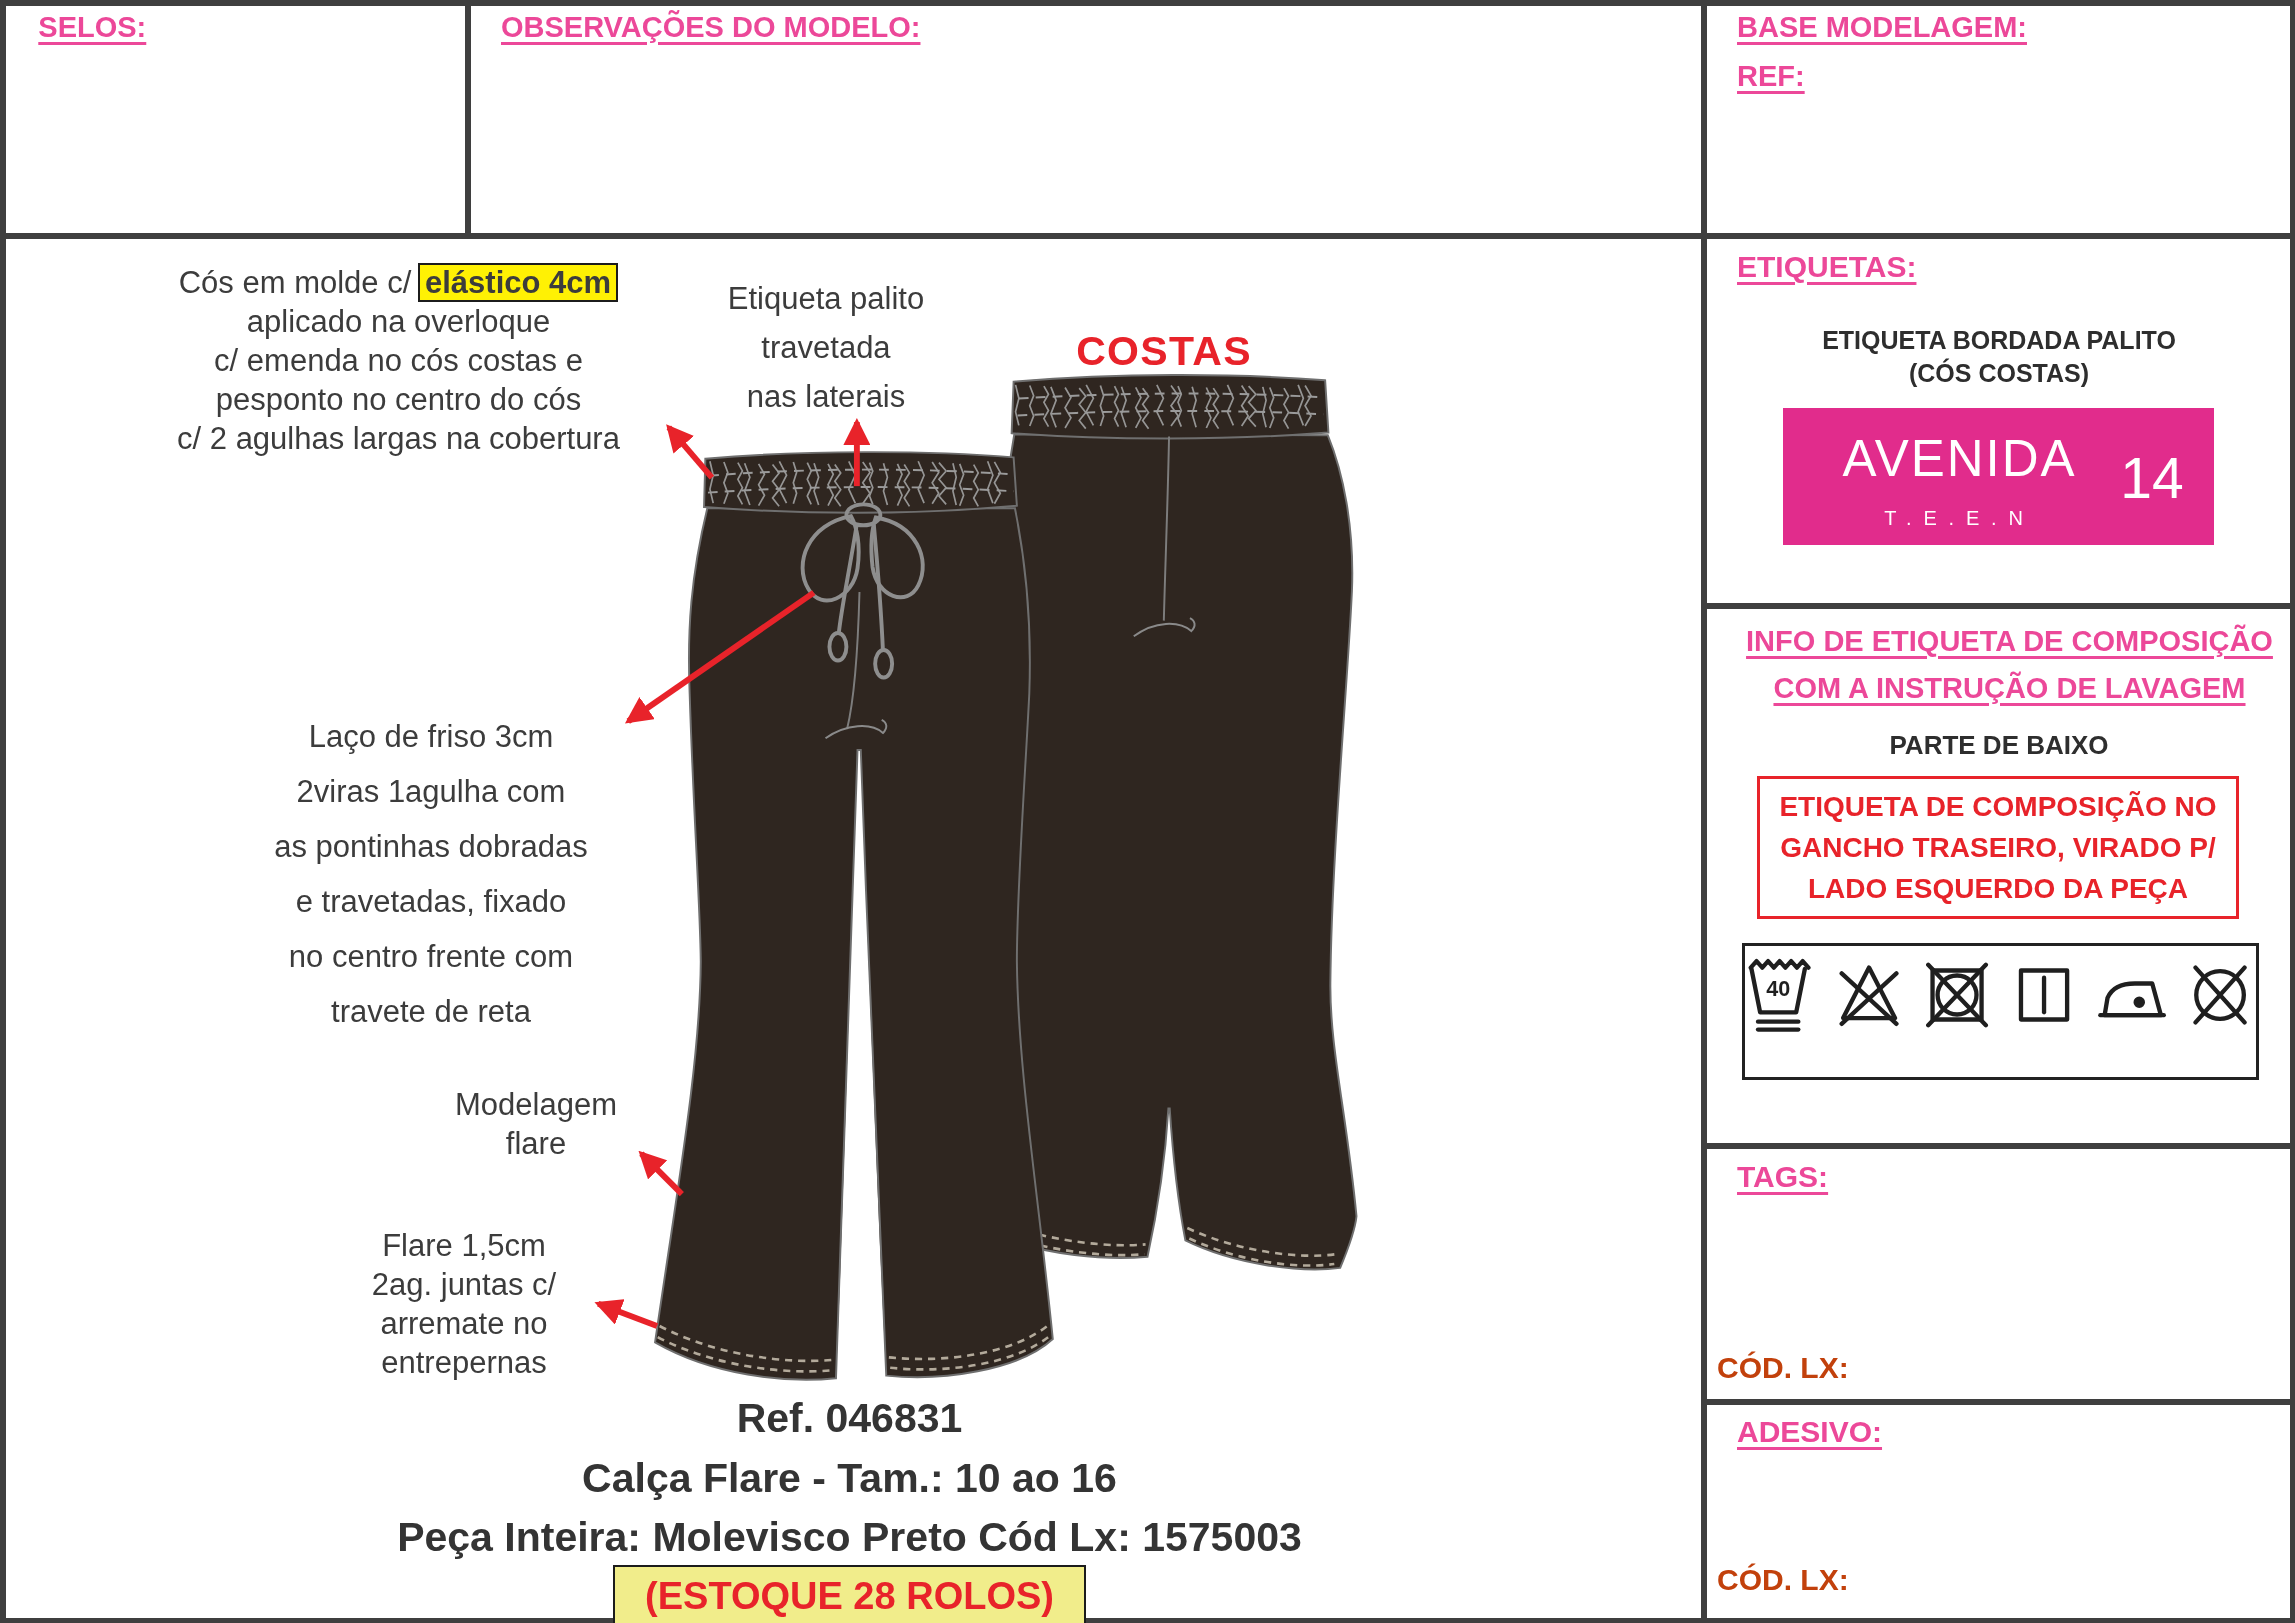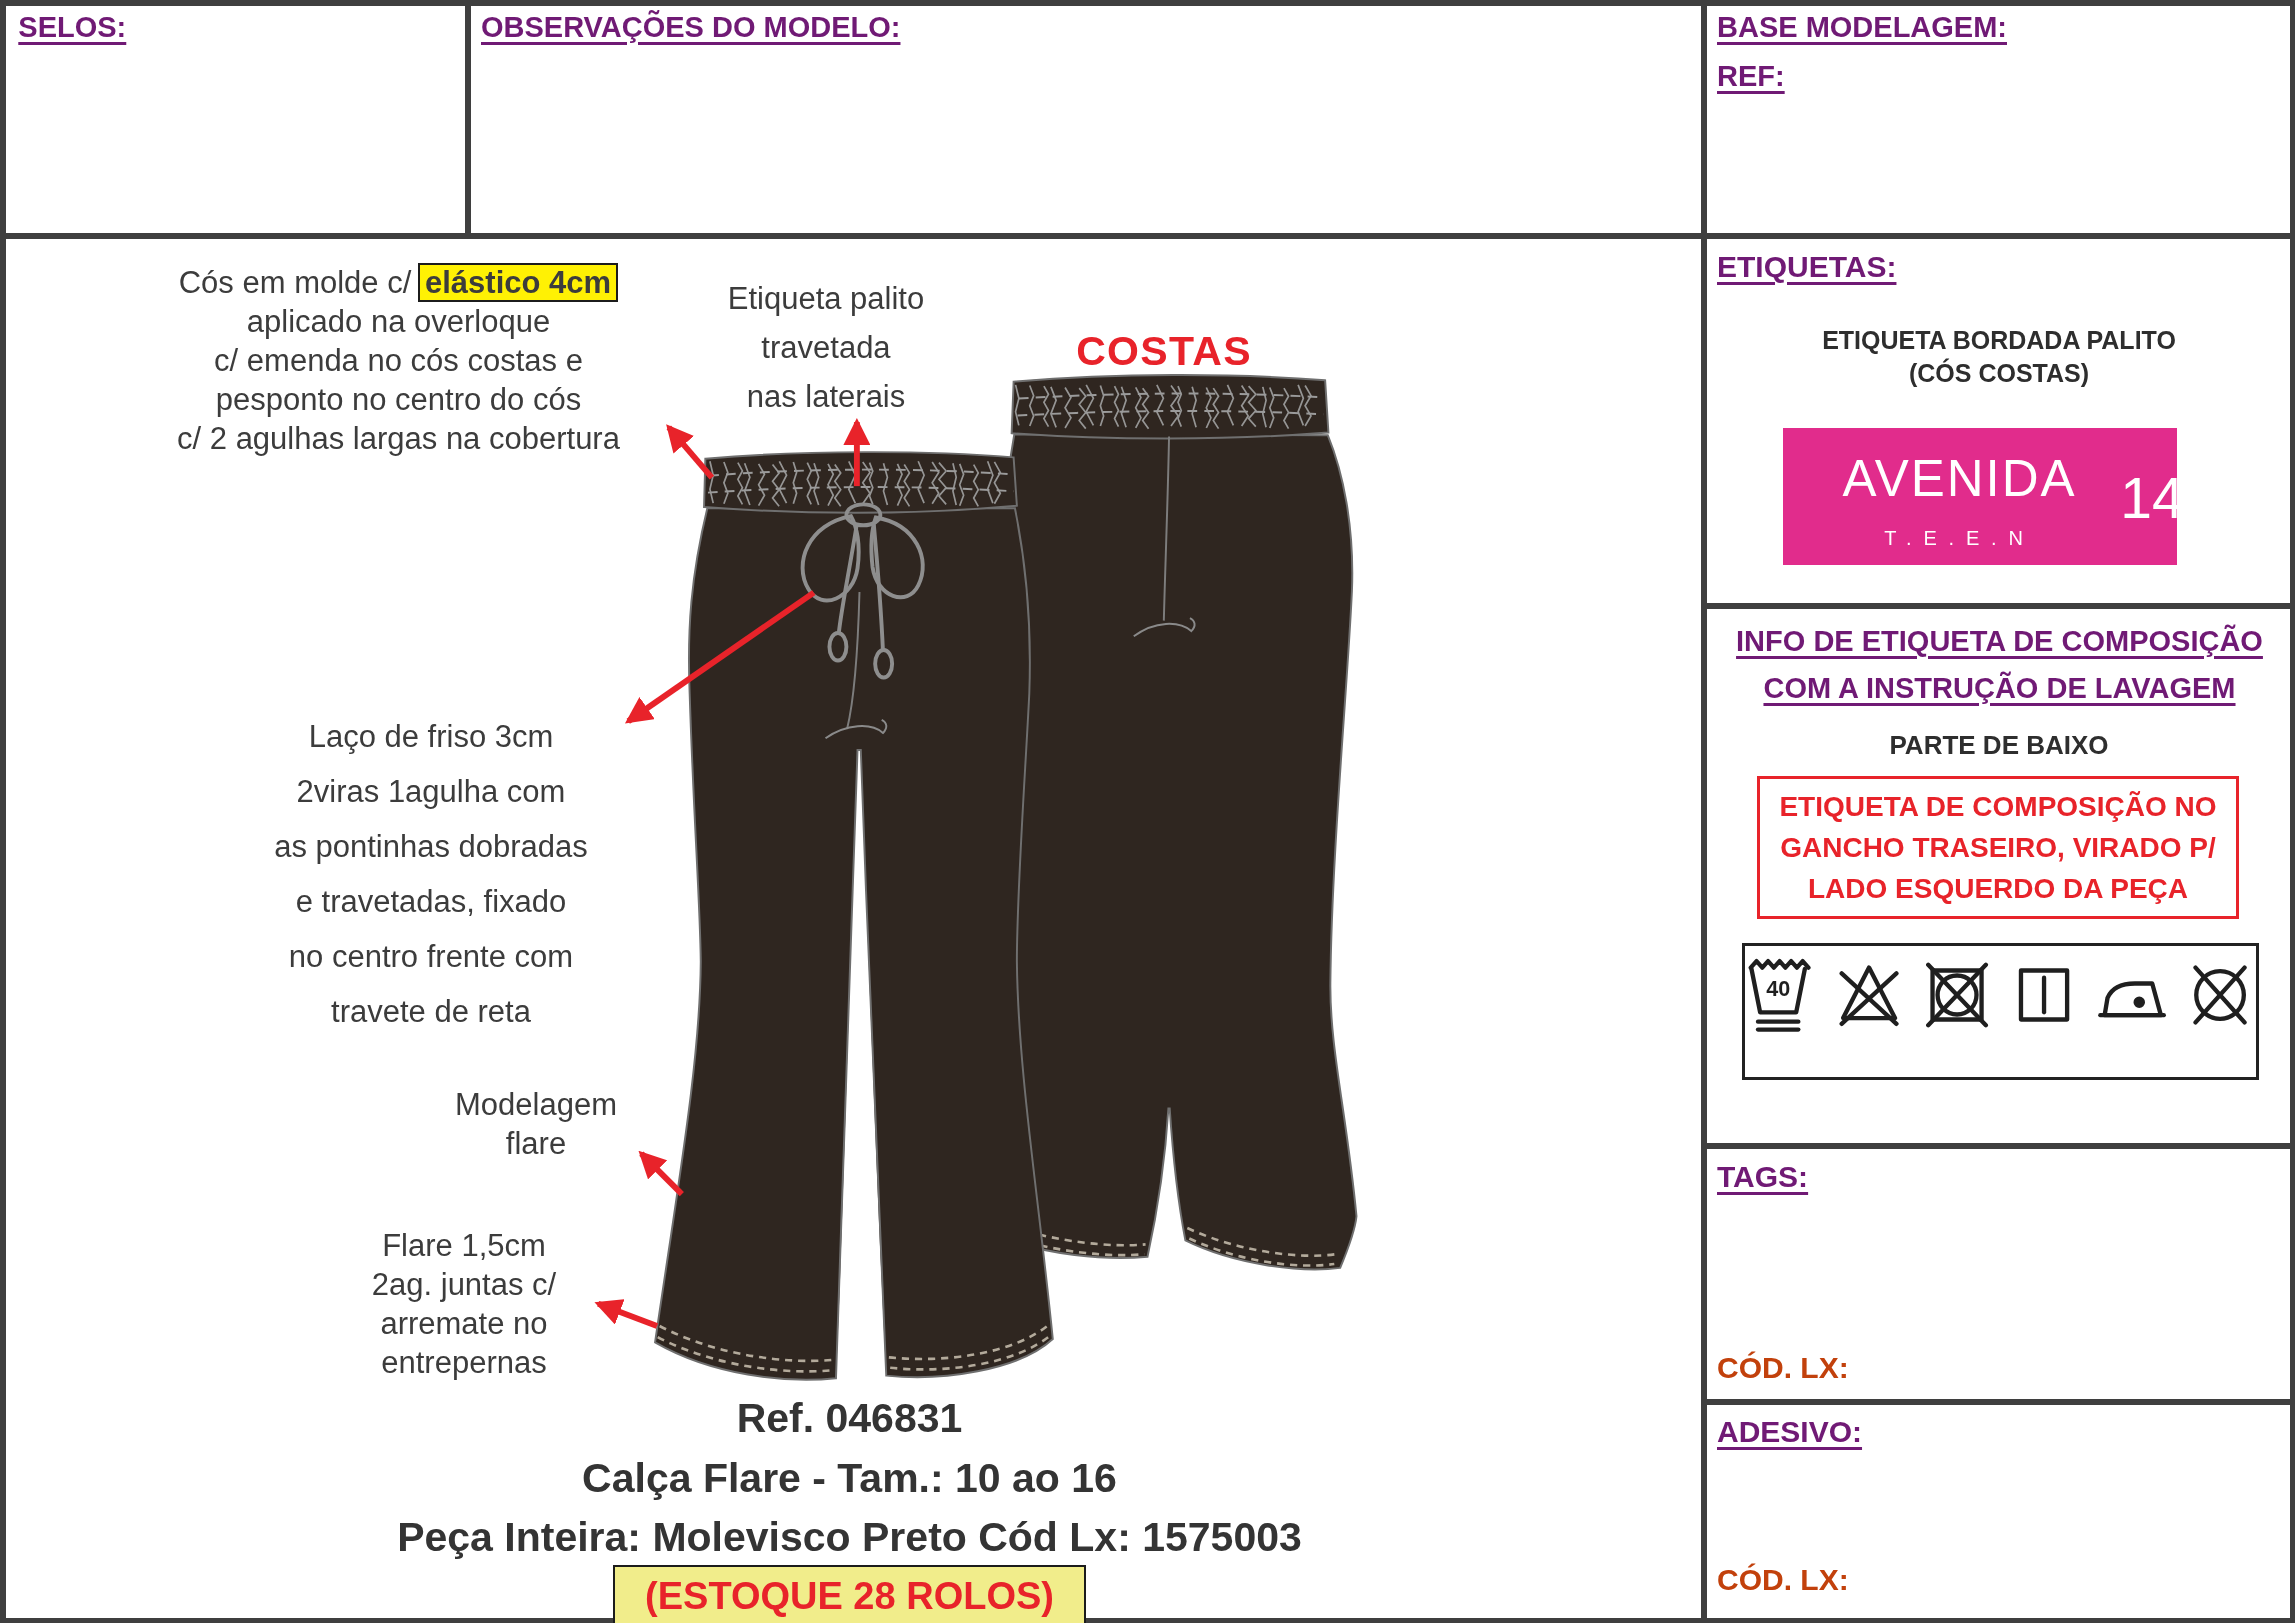--- a/index.html
+++ b/index.html
@@ -1,21 +1,21 @@
 <!DOCTYPE html>
 <html style="font-size:10.5px"><head>
 <meta charset="utf-8">
 <style>
   html,body{margin:0;padding:0;background:#ffffff;}
   .page{position:relative;width:2295px;height:1624px;background:#fff;
         font-family:"Liberation Sans", sans-serif;overflow:hidden;}
   .abs{position:absolute;}
   .bline{position:absolute;background:#3f3f3f;}
-  .rhead{color:#701a75;font-weight:bold;text-decoration:underline;
-         text-decoration-thickness:2.6px;text-underline-offset:4.6px;}
+  .rhead{color:#ec4899;font-weight:bold;text-decoration:underline;
+         text-decoration-thickness:2.6px;text-underline-offset:4.6px;margin-left:20px;}
   .rhead-plain{color:#c2410c;font-weight:bold;}
   .note{color:#3c3c3c;font-size:31px;line-height:39px;text-align:center;}
   .hl{background:#fff104;border:2.6px solid #1c1c1c;font-weight:bold;padding:0 5.2px;margin-left:6.5px;}
   .costas{color:#e8232a;font-weight:bold;font-size:41px;letter-spacing:1.3px;text-align:center;}
   .footer-line{color:#343434;font-weight:bold;text-align:center;}
   .estoque{background:#f1ed8b;border:2.6px solid #1c1c1c;color:#e8232a;
            font-weight:bold;font-size:38px;padding:7.8px 30px;display:inline-block;}
   .pinklabel{background:#e12c8c;}
   .pink-brand{color:#fff;font-size:51px;letter-spacing:2px;line-height:52px;text-align:center;}
   .pink-sub{color:#fff;font-size:20px;letter-spacing:11.8px;text-align:center;margin-top:22px;}
@@ -232,21 +232,21 @@
   <div class="abs footer-line" style="left:294px;top:1514px;width:1111px;font-size:41px">Peça Inteira: Molevisco Preto Cód Lx: 1575003</div>
   <div class="abs" style="left:294px;top:1565px;width:1111px;text-align:center">
     <span class="estoque">(ESTOQUE 28 ROLOS)</span>
   </div>
 
   <div class="abs rhead" style="left:1717px;top:250px;font-size:30px">ETIQUETAS:</div>
   <div class="abs sb-center" style="left:1731px;top:324px;width:536px;font-size:25px;line-height:33px">
     <div>ETIQUETA BORDADA PALITO</div>
     <div>(CÓS COSTAS)</div>
   </div>
-  <div class="abs pinklabel" style="left:1783px;top:428px;width:394px;height:137px">
+  <div class="abs pinklabel" style="left:1783px;top:408px;width:431px;height:137px">
     <div class="abs" style="left:46px;top:25px;width:261px">
       <div class="pink-brand">AVENIDA</div>
       <div class="pink-sub">T.E.E.N</div>
     </div>
     <div class="abs pink-num" style="left:320px;top:37px;width:98px">14</div>
   </div>
 
   <div class="abs" style="left:1725px;top:618px;width:549px;text-align:center">
     <div class="rhead" style="font-size:29px;line-height:47px">INFO DE ETIQUETA DE COMPOSIÇÃO</div>
     <div class="rhead" style="font-size:29px;line-height:47px">COM A INSTRUÇÃO DE LAVAGEM</div>

